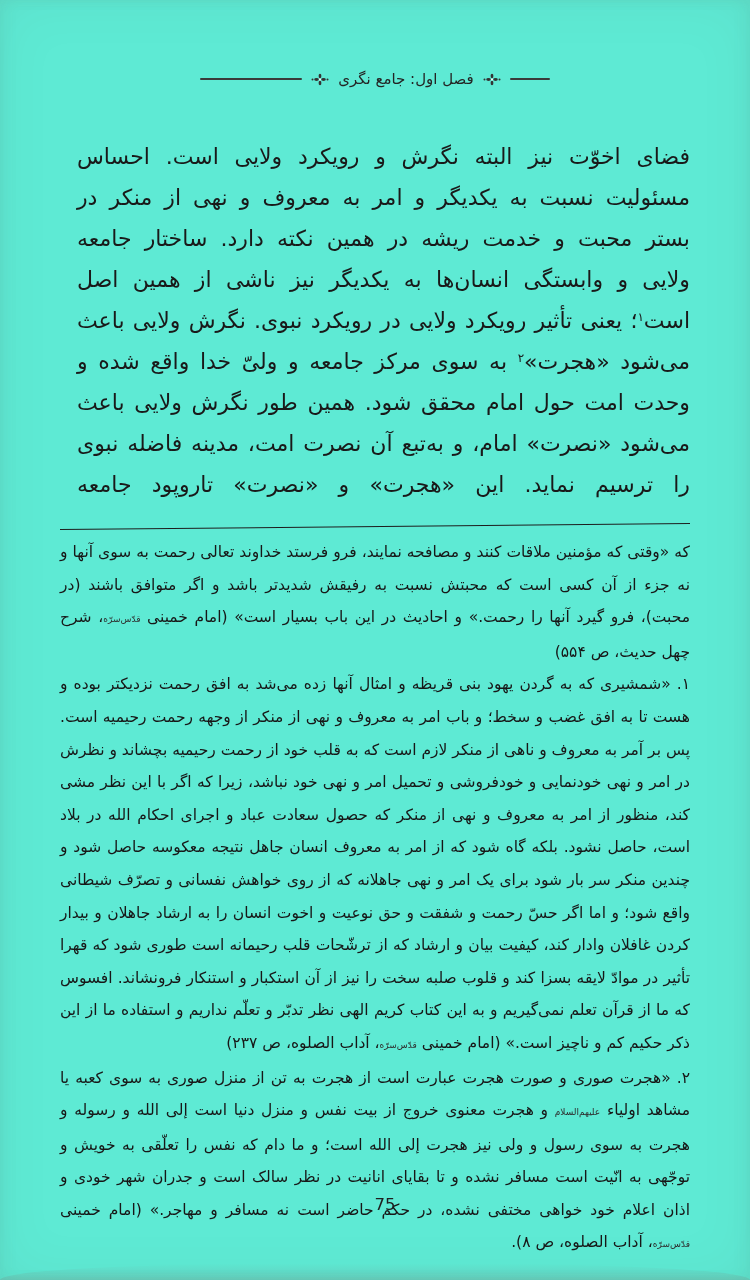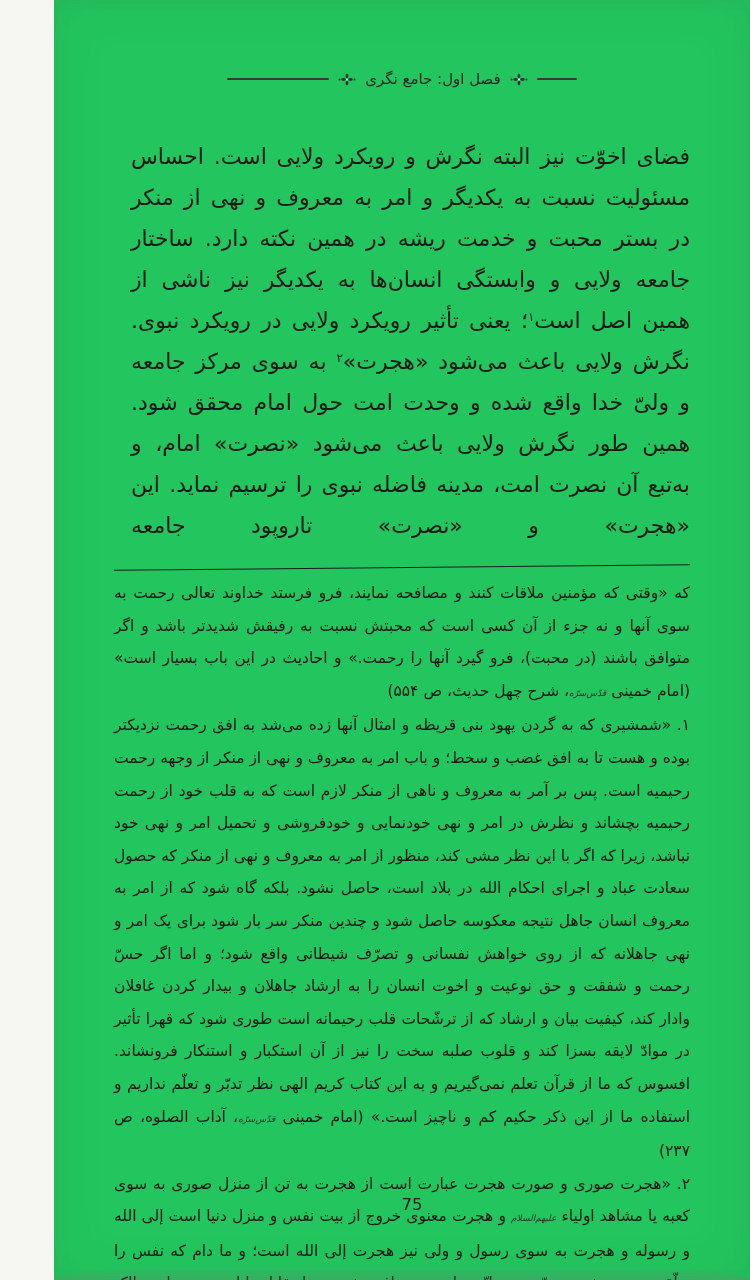--- a/index.html
+++ b/index.html
@@ -4,22 +4,22 @@
 <style>
   html, body {
     margin: 0; padding: 0;
     width: 750px; height: 1280px;
     overflow: hidden;
     background: #f6f6f3;
     font-family: "DejaVu Sans", "Liberation Sans", sans-serif;
   }
   .page {
     position: relative;
-    width: 696px; height: 1280px;
-    background: #22c55e;
+    width: 750px; height: 1280px;
+    background: #5eead4;
     color: #1c1c1c;
     direction: rtl;
     box-shadow: inset 0 0 55px rgba(90,90,85,0.07), inset -6px 0 14px rgba(90,90,85,0.05), inset 6px 0 14px rgba(90,90,85,0.05);
   }
   .page-inner { padding: 0 60px; }
 
   
   .chapter-header {
     padding-top: 70px;
     display: flex;
@@ -70,21 +70,20 @@
     font-size: 15.5px;
     line-height: 32.6px;
     text-align: justify;
     color: #171717;
   }
   .footnote-block { margin: 0; }
   .honorific {
     font-size: 9px;
     color: #2e2e2e;
     letter-spacing: -0.5px;
-    font-style: italic;
   }
 
   
   .page-number {
     position: absolute;
     bottom: 66px;
     left: 50%;
     transform: translateX(calc(-50% + 10px));
     font-size: 16.5px;
     color: #1f1f1f;

